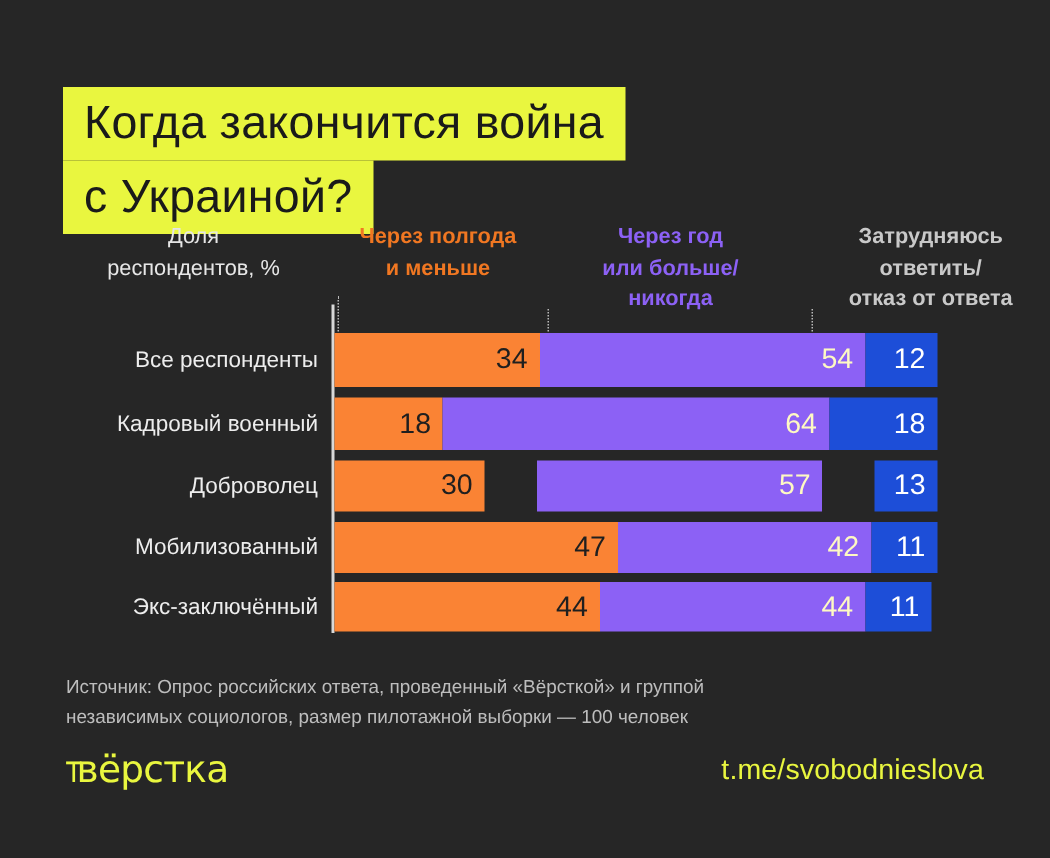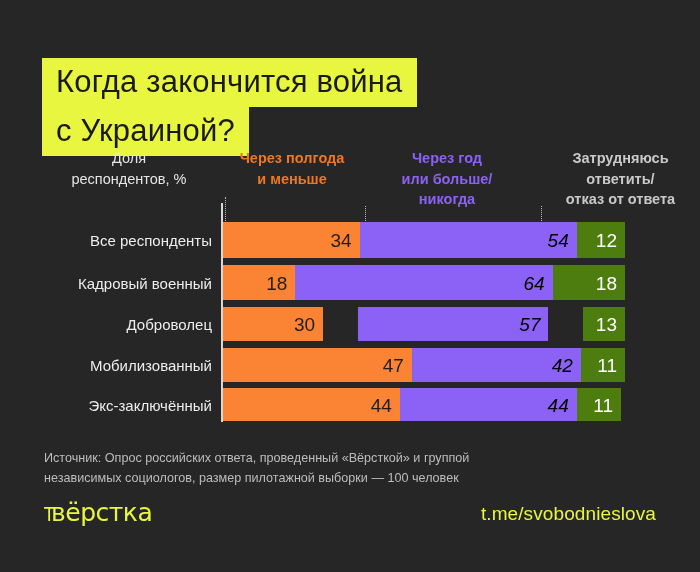--- a/index.html
+++ b/index.html
@@ -122,22 +122,22 @@
     right: 8px;
     top: 50%;
     transform: translateY(-50%);
     font-size: 19px;
     font-weight: 400;
     line-height: 1;
   }
   .seg-a { background: #fa8334; }
   .seg-a span { color: #1f1f1f; }
   .seg-b { background: #8c61f5; }
-  .seg-b span { color: #000000; font-style: italic; }
-  .seg-c { background: #4d7c0f; }
+  .seg-b span { color: #fef9c3; }
+  .seg-c { background: #1d4ed8; }
   .seg-c span { color: #ffffff; }
 
   
   .source {
     position: absolute;
     left: 44px;
     top: 449px;
     width: 600px;
     color: #bdbdbd;
     font-size: 12.6px;

